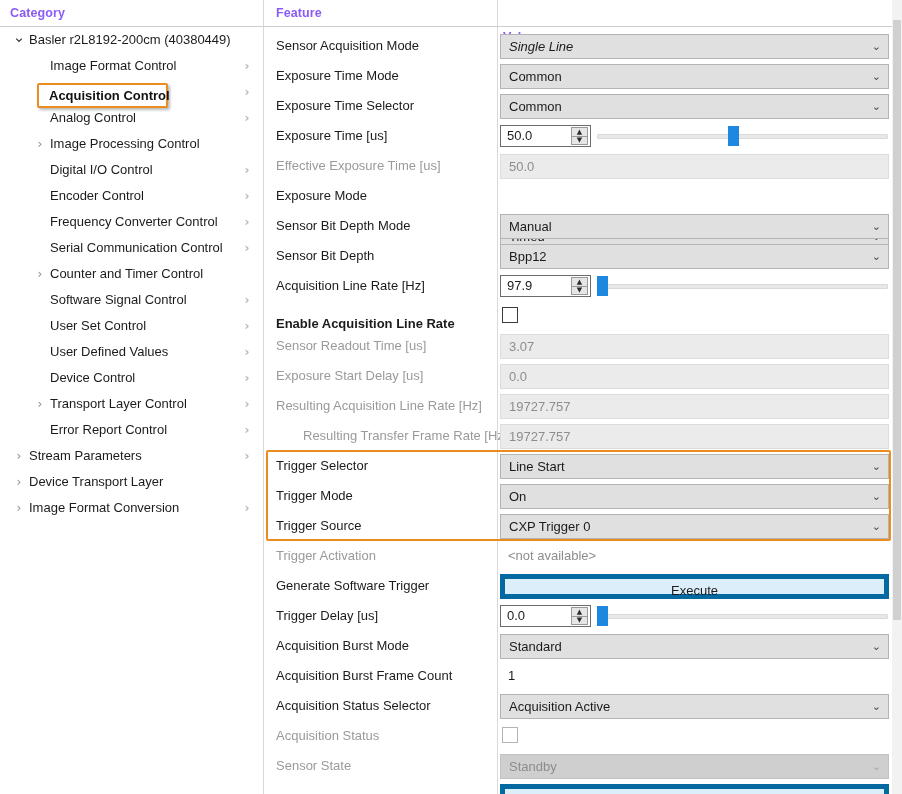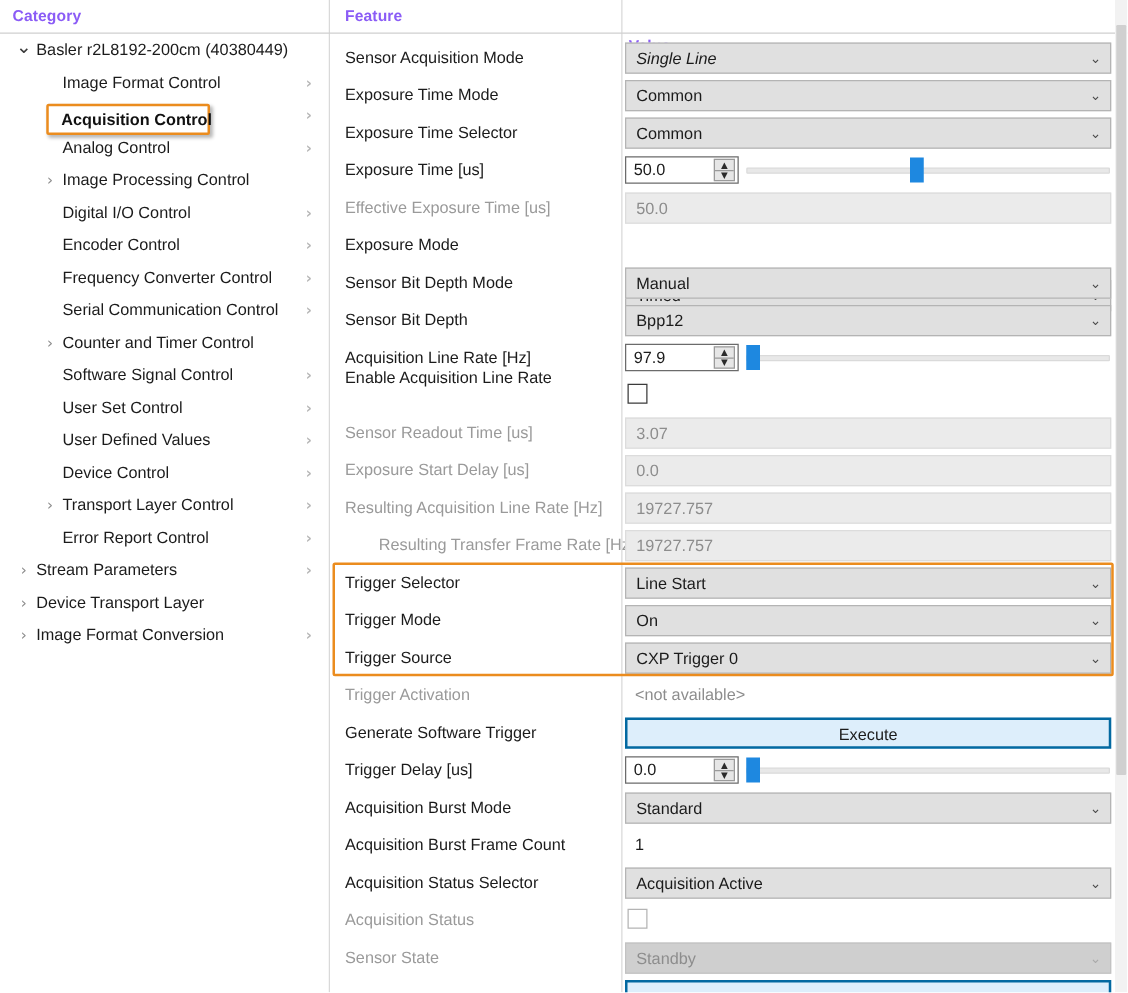--- a/index.html
+++ b/index.html
@@ -151,21 +151,21 @@
   
   .cbx {
     position: absolute; left: 4px; top: 6px; width: 16px; height: 16px;
     background: #ffffff; border: 1px solid #3b3b3b;
   }
   .cbx.dim { border-color: #b4b4b4; }
 
   
   .execbtn {
     position: absolute; left: 2px; top: 3px; width: 389px; height: 25px;
-    background: #ddeefb; border: 2px solid #0369a1;
+    background: #ddeefb; border: 5px solid #0369a1;
     font-size: 13px; color: #1b1b1b; text-align: center; line-height: 23px;
   }
 
   
   .trig-box {
     position: absolute; left: 266px; top: 450px; width: 625px; height: 91px;
     border: 2px solid #eb8c1e; border-radius: 2px;
     pointer-events: none; z-index: 4;
   }
 
@@ -281,21 +281,21 @@
   <div class="col-feature" id="featcol">
       <div class="frow" style="top: 31px;">Sensor Acquisition Mode</div>
       <div class="frow" style="top: 61px;">Exposure Time Mode</div>
       <div class="frow" style="top: 91px;">Exposure Time Selector</div>
       <div class="frow" style="top: 121px;">Exposure Time [us]</div>
       <div class="frow dim" style="top: 151px;">Effective Exposure Time [us]</div>
       <div class="frow" style="top: 181px;">Exposure Mode</div>
       <div class="frow" style="top: 211px;">Sensor Bit Depth Mode</div>
       <div class="frow" style="top: 241px;">Sensor Bit Depth</div>
       <div class="frow" style="top: 271px;">Acquisition Line Rate [Hz]</div>
-      <div class="frow" style="top: 287px;">Enable Acquisition Line Rate</div>
+      <div class="frow" style="top: 309px; font-weight: bold;">Enable Acquisition Line Rate</div>
       <div class="frow dim" style="top: 331px;">Sensor Readout Time [us]</div>
       <div class="frow dim" style="top: 361px;">Exposure Start Delay [us]</div>
       <div class="frow dim" style="top: 391px;">Resulting Acquisition Line Rate [Hz]</div>
       <div class="frow dim" style="top: 421px; padding-left: 38px;">Resulting Transfer Frame Rate [Hz]</div>
       <div class="frow" style="top: 451px;">Trigger Selector</div>
       <div class="frow" style="top: 481px;">Trigger Mode</div>
       <div class="frow" style="top: 511px;">Trigger Source</div>
       <div class="frow dim" style="top: 541px;">Trigger Activation</div>
       <div class="frow" style="top: 571px;">Generate Software Trigger</div>
       <div class="frow" style="top: 601px;">Trigger Delay [us]</div>

